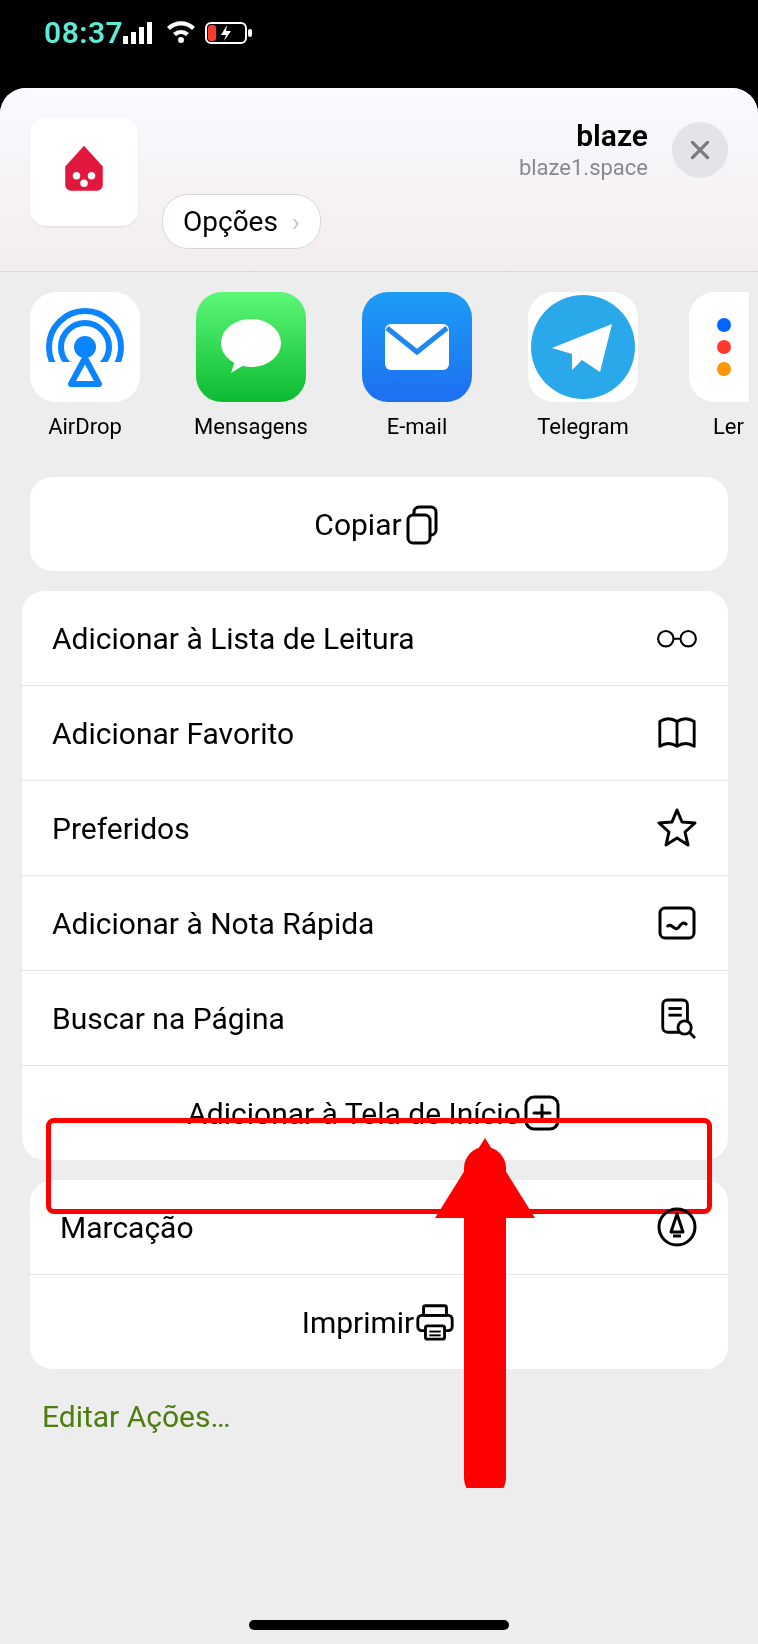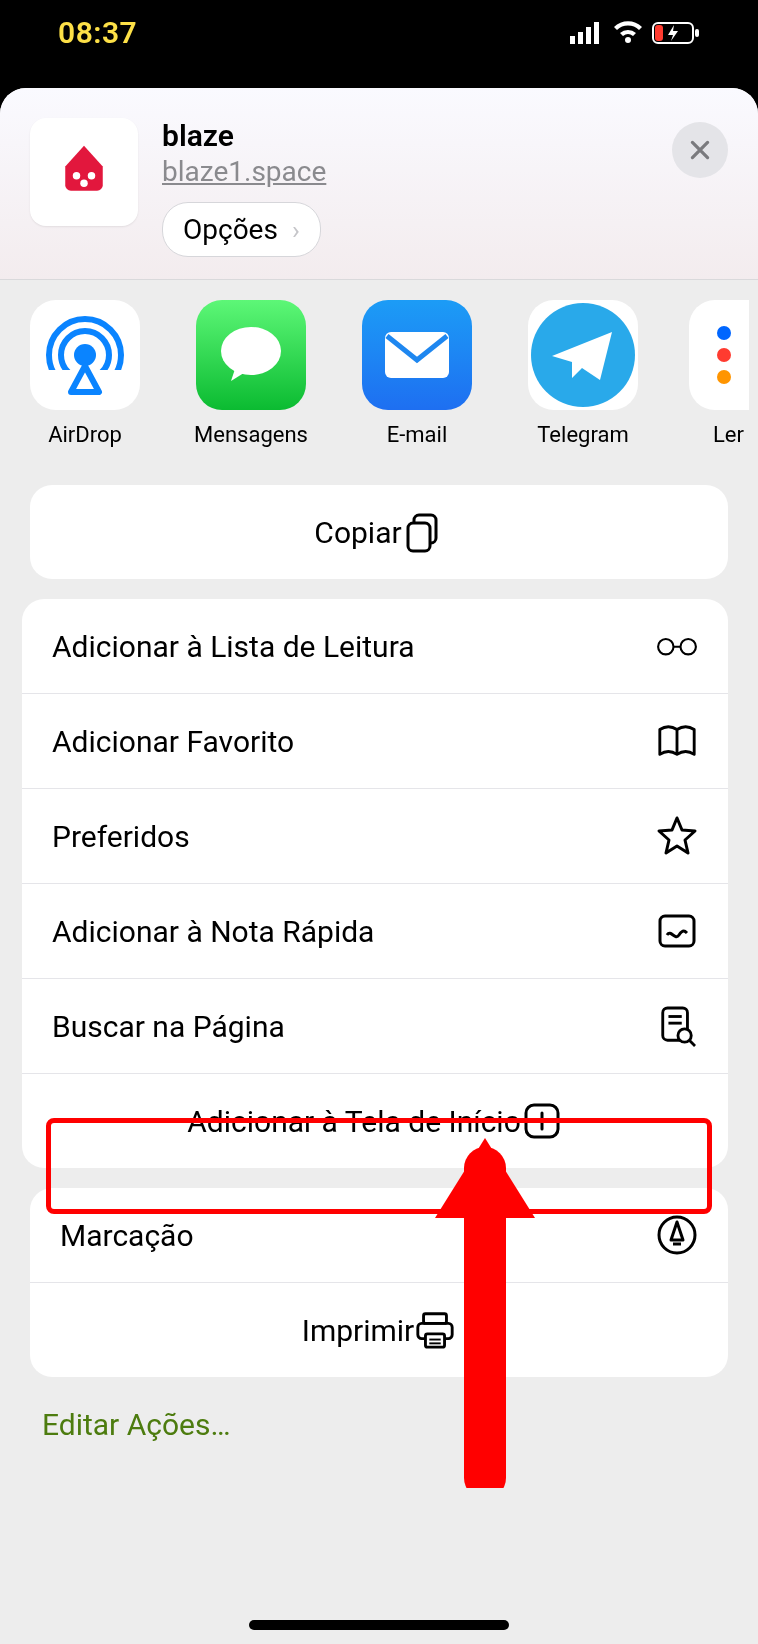--- a/index.html
+++ b/index.html
@@ -8,24 +8,23 @@
     height: 1644px;
     background: #000;
     font-family: -apple-system, BlinkMacSystemFont, "Segoe UI", Roboto, Helvetica, Arial, sans-serif;
     overflow: hidden;
     position: relative;
   }
   
   .status-bar {
     height: 65px;
     display: flex;
-    justify-content: space-between;
     align-items: center;
-    padding: 0 58px;
-    color: #fde047;
+    padding: 0 44px;
+    color: #5eead4;
   }
   .status-time { font-size: 30px; font-weight: 600; letter-spacing: 0.5px; }
   .status-icons { display: flex; align-items: center; gap: 8px; }
 
   
   .sheet {
     position: absolute;
     top: 88px;
     left: 0; right: 0; bottom: 0;
     background: #ededed;
@@ -37,34 +36,35 @@
   }
 
   
   .sheet-header {
     background: linear-gradient(180deg,#fafaff 0%, #f3ecee 100%);
     padding: 30px 30px 22px 30px;
     display: flex;
     align-items: flex-start;
     gap: 24px;
     border-bottom: 1px solid #d9d9db;
+    text-align: right;
   }
   .site-icon {
     width: 108px; height: 108px;
     background: #fff;
     border-radius: 16px;
     display: flex;
     align-items: center;
     justify-content: center;
     box-shadow: 0 1px 2px rgba(0,0,0,0.08);
   }
   .site-icon svg { width: 60px; height: 60px; }
   .site-meta { flex: 1; display: flex; flex-direction: column; gap: 4px; }
   .site-title { font-size: 30px; font-weight: 600; color:#000; }
-  .site-url   { font-size: 28px; color:#8a8a8e; margin-top:-2px;text-decoration:underline; }
+  .site-url   { font-size: 22px; color:#8a8a8e; margin-top:-2px; }
   .options-btn {
     margin-top: 10px;
     display: inline-flex;
     align-items: center;
     gap: 14px;
     padding: 10px 20px;
     border: 1px solid #d6d6da;
     border-radius: 26px;
     font-size: 28px;
     color:#000;

